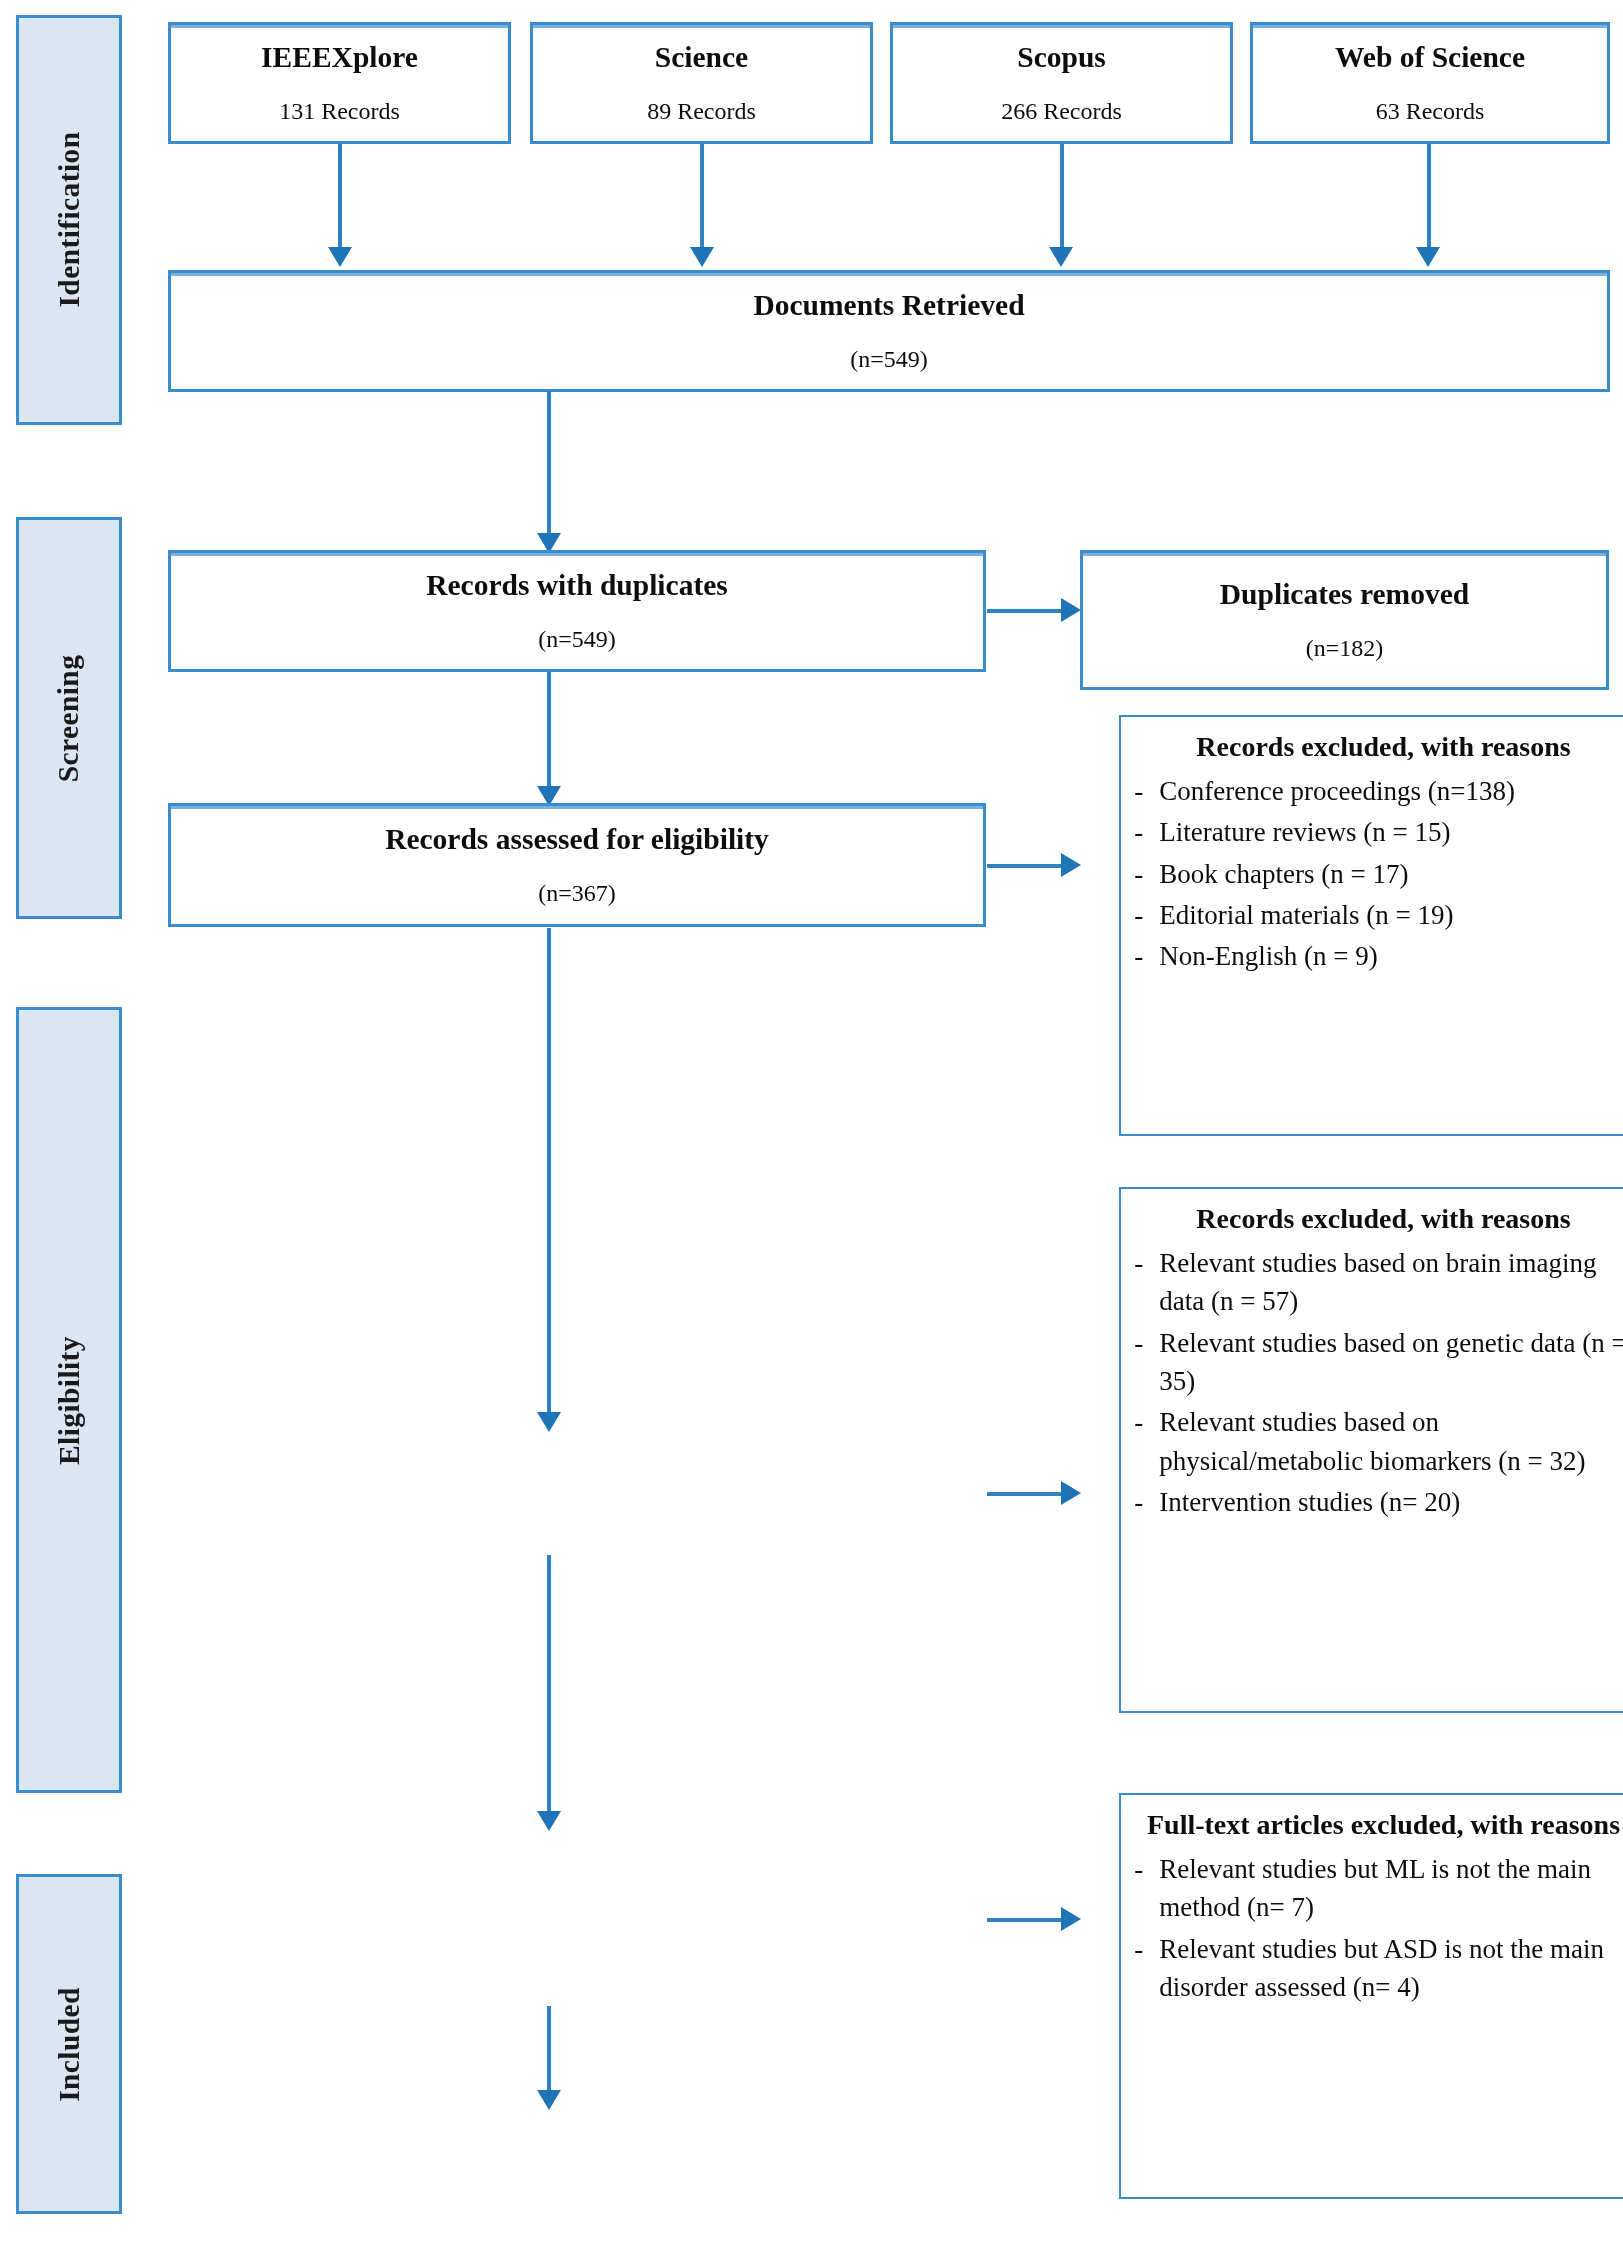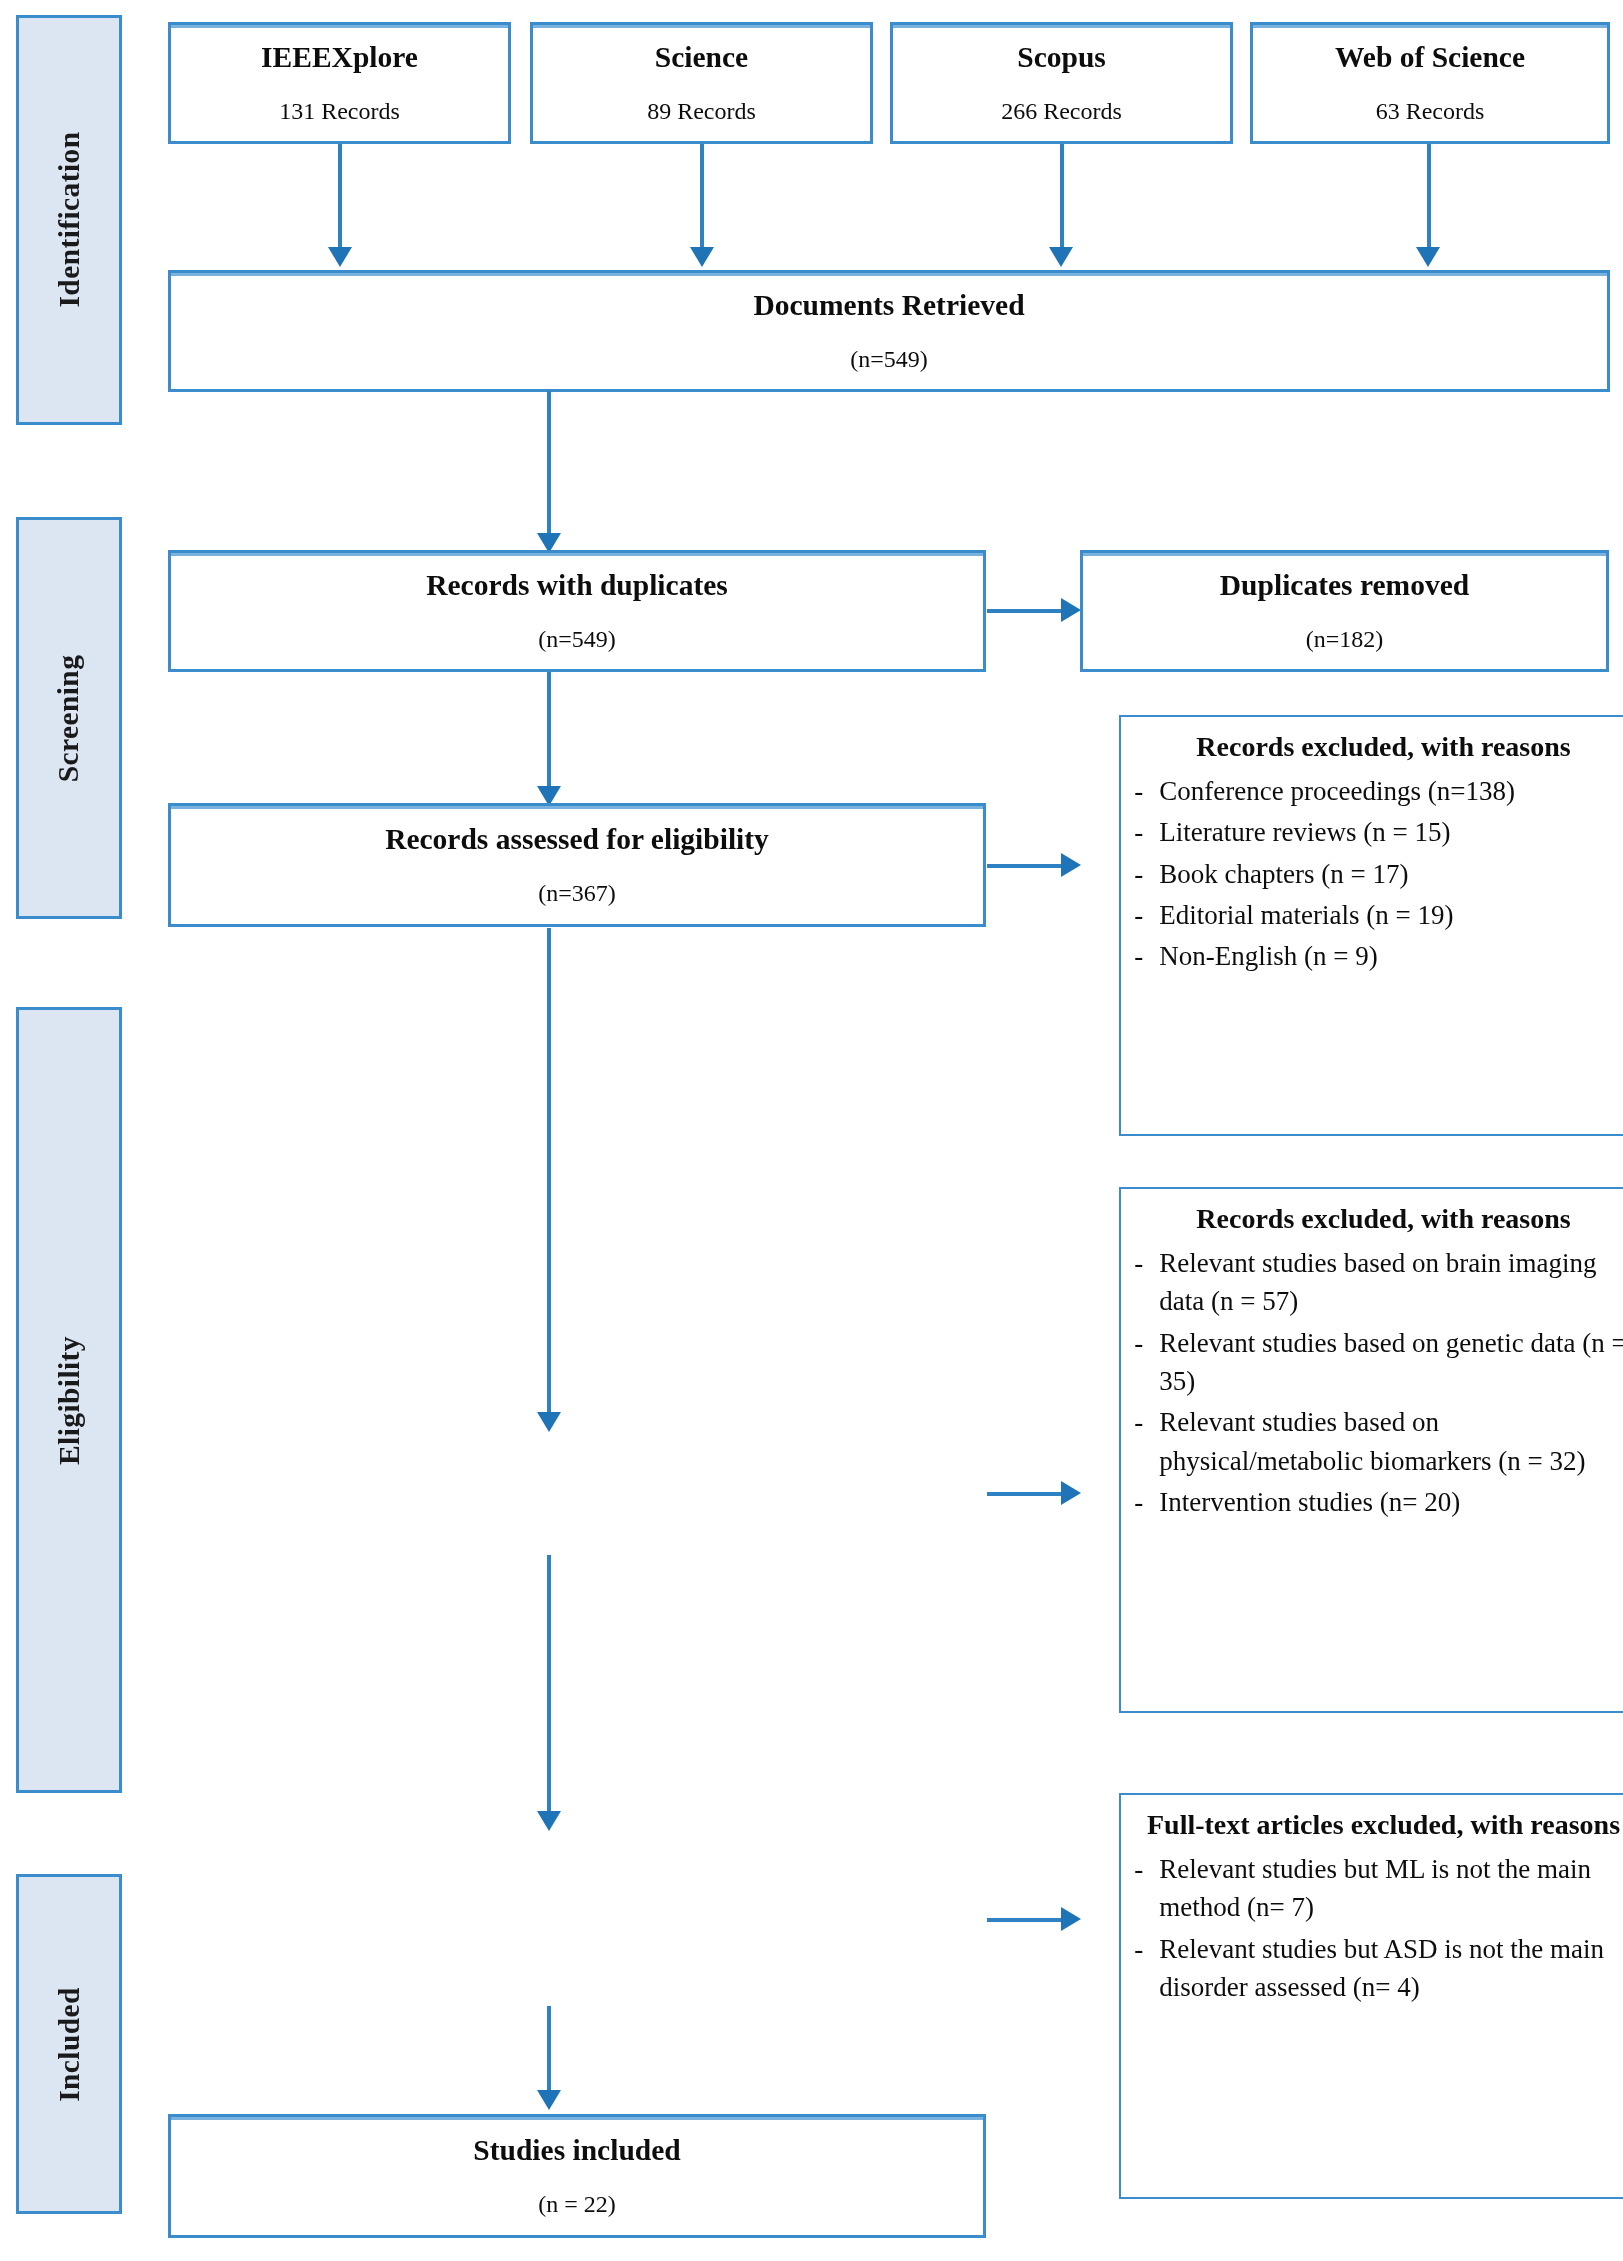--- a/index.html
+++ b/index.html
@@ -163,21 +163,21 @@
   <div class="arrow-d" style="left:537px;top:533px;"></div>
 
   <div class="box topshade" style="left:168px;top:550px;width:818px;height:122px;">
     <div class="ttl">Records with duplicates</div>
     <div class="sub">(n=549)</div>
   </div>
 
   <div class="hline" style="left:987px;top:609px;width:83px;"></div>
   <div class="arrow-r" style="left:1061px;top:598px;"></div>
 
-  <div class="box topshade" style="left:1080px;top:550px;width:529px;height:122px;">
+  <div class="box topshade" style="left:1080px;top:550px;width:529px;height:140px;">
     <div class="ttl">Duplicates removed</div>
     <div class="sub">(n=182)</div>
   </div>
 
   <div class="vline" style="left:547px;top:672px;height:122px;"></div>
   <div class="arrow-d" style="left:537px;top:786px;"></div>
 
   <div class="box topshade" style="left:168px;top:803px;width:818px;height:124px;">
     <div class="ttl">Records assessed for eligibility</div>
     <div class="sub">(n=367)</div>
@@ -258,19 +258,15 @@
     </ul>
   </div>
 
 
   <div class="hline" style="left:987px;top:1918px;width:83px;"></div>
   <div class="arrow-r" style="left:1061px;top:1907px;"></div>
 
   <div class="vline" style="left:547px;top:2006px;height:90px;"></div>
   <div class="arrow-d" style="left:537px;top:2090px;"></div>
 
-  <div class="box topshade" style="left:168px;top:2114px;width:818px;height:124px;">
-    <div class="ttl">Studies included</div>
-    <div class="sub">(n = 22)</div>
-  </div>
 
 </div>
 
 
 </body></html>

